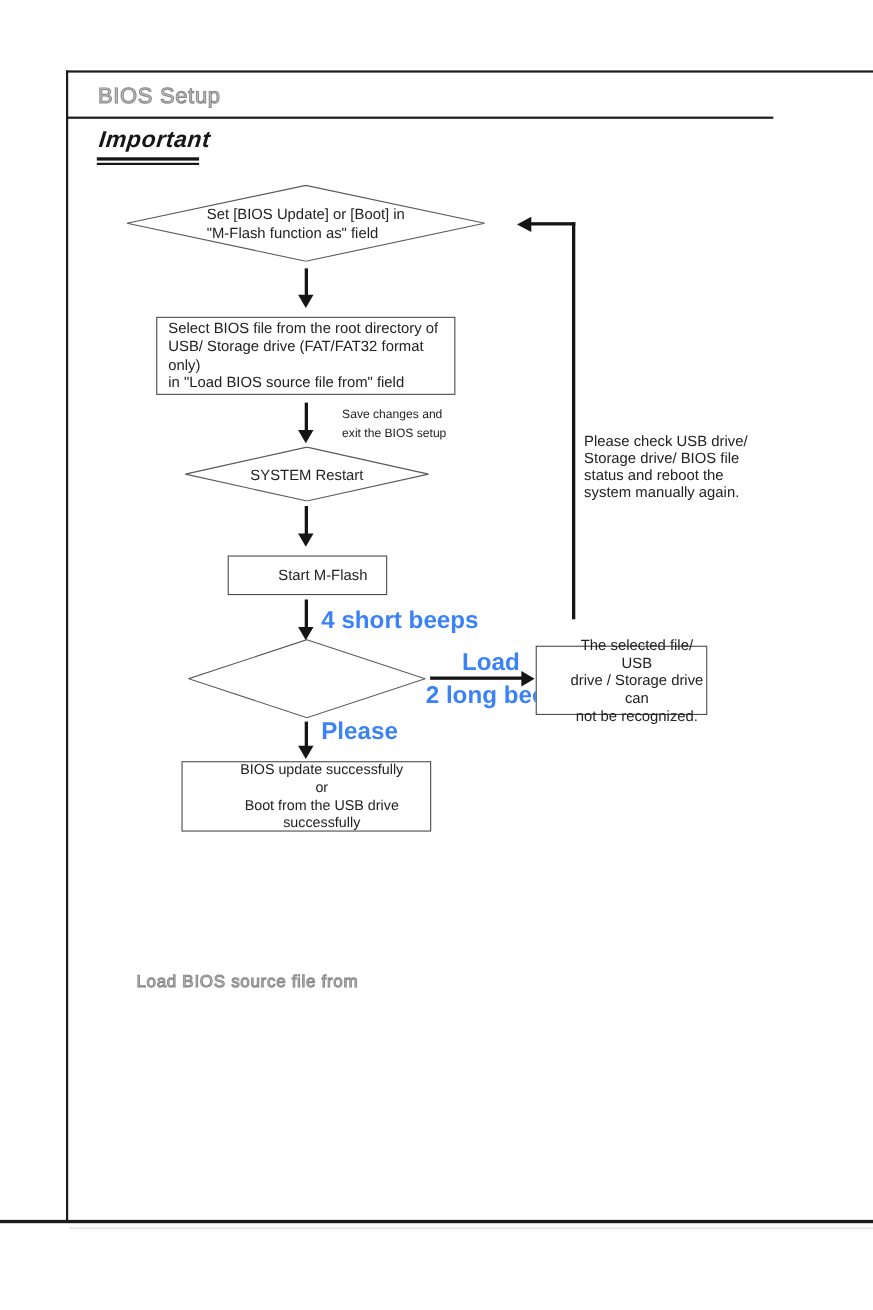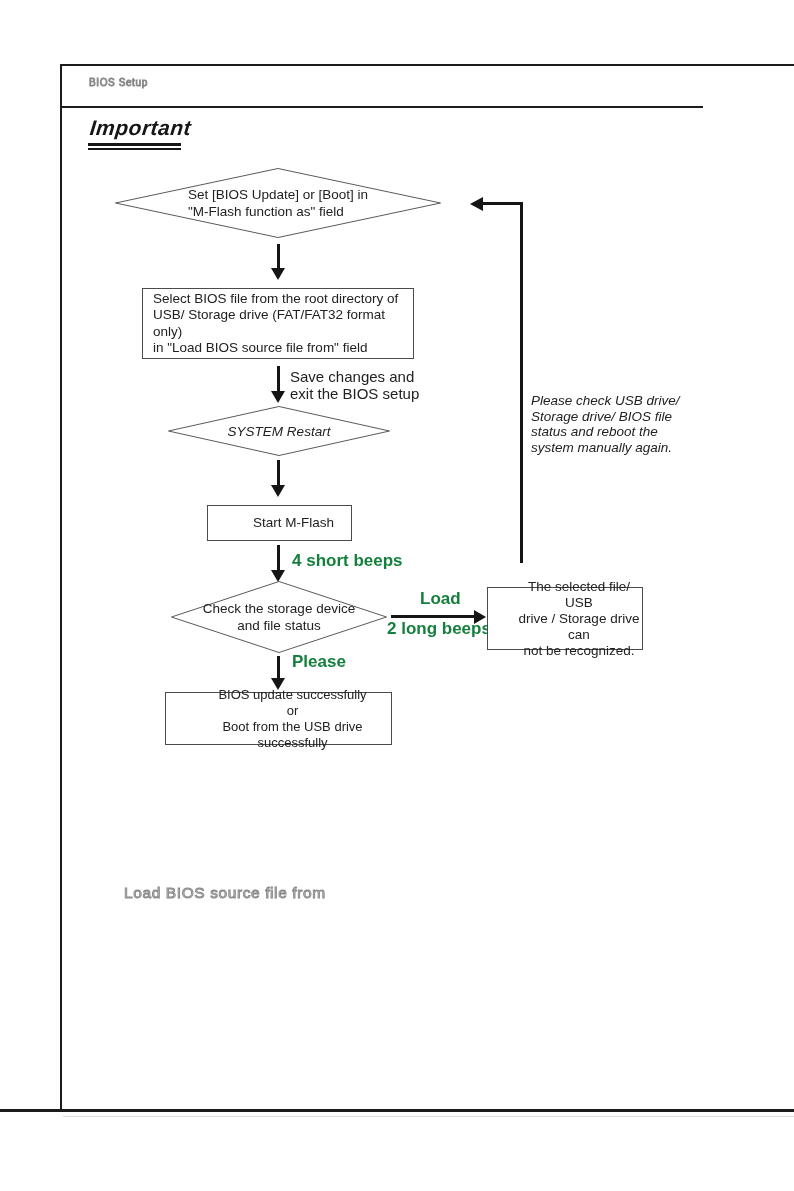--- a/index.html
+++ b/index.html
@@ -8,21 +8,21 @@
     font-family:"Liberation Sans","DejaVu Sans",sans-serif;color:#222;
     overflow:hidden;
   }
   .hline,.vline{position:absolute;background:#1c1c1c;}
   .faint{background:#dcdcdc;}
   .ghost{
     color:#c3c3c3;
     -webkit-text-stroke:0.9px #878787;
     letter-spacing:0.6px;
   }
-  .header-title{position:absolute;left:89px;top:77px;font-size:10px;}
+  .header-title{position:absolute;left:89px;top:77px;font-size:20px;}
   .important{
     position:absolute;left:90px;top:116px;font-style:italic;font-weight:800;
     font-size:21px;color:#161616;transform:skewX(-6deg);letter-spacing:0.5px;
   }
   .important-rule{
     position:absolute;left:88px;top:143px;width:93px;height:7px;box-sizing:border-box;
     border-top:3px solid #161616;border-bottom:2px solid #161616;
   }
   .diamond-wrap{position:absolute;display:flex;align-items:center;justify-content:center;}
   .diamond-wrap svg{position:absolute;left:0;top:0;}
@@ -38,22 +38,22 @@
   .arrow-line{position:absolute;width:3px;background:#151515;}
   .arrow-head-down{position:absolute;width:0;height:0;
     border-left:7px solid transparent;border-right:7px solid transparent;
     border-top:12px solid #151515;}
   .arrow-head-right{position:absolute;width:0;height:0;
     border-top:7px solid transparent;border-bottom:7px solid transparent;
     border-left:12px solid #151515;}
   .arrow-head-left{position:absolute;width:0;height:0;
     border-top:7px solid transparent;border-bottom:7px solid transparent;
     border-right:13px solid #151515;}
-  .bold-label{position:absolute;font-weight:bold;font-size:17px;color:#15803d;white-space:nowrap;}
-  .small-label{position:absolute;font-size:15px;line-height:16.5px;}
+  .bold-label{position:absolute;font-weight:bold;font-size:22px;color:#3b82f6;white-space:nowrap;}
+  .small-label{position:absolute;font-size:11px;line-height:16.5px;margin-left:21px;}
   .note{position:absolute;font-size:13.5px;line-height:15.5px;}
   .section-heading{position:absolute;left:124px;top:884px;font-size:15.5px;}
   polygon{fill:#ffffff;stroke:#5a5a5a;stroke-width:1;}
 </style>
 </head>
 <body>
 
 <div class="page">
 
   <div class="hline" style="left:60px;top:64px;width:734px;height:2px;"></div>
@@ -88,21 +88,21 @@
 in "Load BIOS source file from" field</div>
     </div>
 
     <div>
       <div class="arrow-line" style="left:277px;top:366px;height:26px;"></div>
       <div class="arrow-head-down" style="left:271px;top:391px;"></div>
     </div>
     <div class="small-label ml" style="left:290px;top:369px;">Save changes and
 exit the BIOS setup</div>
 
-    <div class="diamond-wrap" style="left:168px;top:406px;width:222px;height:50px;font-style:italic;">
+    <div class="diamond-wrap" style="left:168px;top:406px;width:222px;height:50px;">
       <svg width="222" height="50">
         <polygon points="111,0.5 221.5,25 111,49.5 0.5,25"></polygon>
       </svg>
       <div class="dtext">SYSTEM Restart</div>
     </div>
 
     <div>
       <div class="arrow-line" style="left:277px;top:460px;height:26px;"></div>
       <div class="arrow-head-down" style="left:271px;top:485px;"></div>
     </div>
@@ -114,22 +114,20 @@
     <div>
       <div class="arrow-line" style="left:277px;top:545px;height:26px;"></div>
       <div class="arrow-head-down" style="left:271px;top:570px;"></div>
     </div>
     <div class="bold-label" style="left:292px;top:551px;">4 short beeps</div>
 
     <div class="diamond-wrap" style="left:171px;top:581px;width:216px;height:72px;">
       <svg width="216" height="72">
         <polygon points="108,0.5 215.5,36 108,71.5 0.5,36"></polygon>
       </svg>
-      <div class="dtext ml">Check the storage device
-and file status</div>
     </div>
 
     <div>
       <div class="hline" style="left:391px;top:615px;width:84px;height:3px;background:#151515;"></div>
       <div class="arrow-head-right" style="left:474px;top:610px;"></div>
     </div>
     <div class="bold-label" style="left:420px;top:589px;">Load</div>
     <div class="bold-label" style="left:387px;top:619px;">2 long beeps</div>
 
     <div class="box" style="left:487px;top:587px;width:156px;height:63px;font-size:13.5px;line-height:16px;">
@@ -137,33 +135,33 @@
 drive / Storage drive can
 not be recognized.</div>
     </div>
 
     <div>
       <div class="arrow-line" style="left:277px;top:656px;height:23px;"></div>
       <div class="arrow-head-down" style="left:271px;top:678px;"></div>
     </div>
     <div class="bold-label" style="left:292px;top:652px;">Please</div>
 
-    <div class="box" style="left:165px;top:692px;width:227px;height:53px;font-size:13px;line-height:16px;">
+    <div class="box" style="left:165px;top:692px;width:227px;height:64px;font-size:13px;line-height:16px;">
       <div class="ml">BIOS update successfully
 or
 Boot from the USB drive successfully</div>
     </div>
 
     <div>
       <div class="vline" style="left:520px;top:202px;width:3px;height:361px;background:#151515;"></div>
       <div class="hline" style="left:482px;top:202px;width:41px;height:3px;background:#151515;"></div>
       <div class="arrow-head-left" style="left:470px;top:197px;"></div>
     </div>
 
-    <div class="note ml" style="left:531px;top:393px;width:170px;font-style:italic;">Please check USB drive/
+    <div class="note ml" style="left:531px;top:393px;width:170px;">Please check USB drive/
 Storage drive/ BIOS file
 status and reboot the
 system manually again.</div>
 
   </div>
 
   <div class="section-heading ghost">Load BIOS source file from</div>
 
 </div>
 

